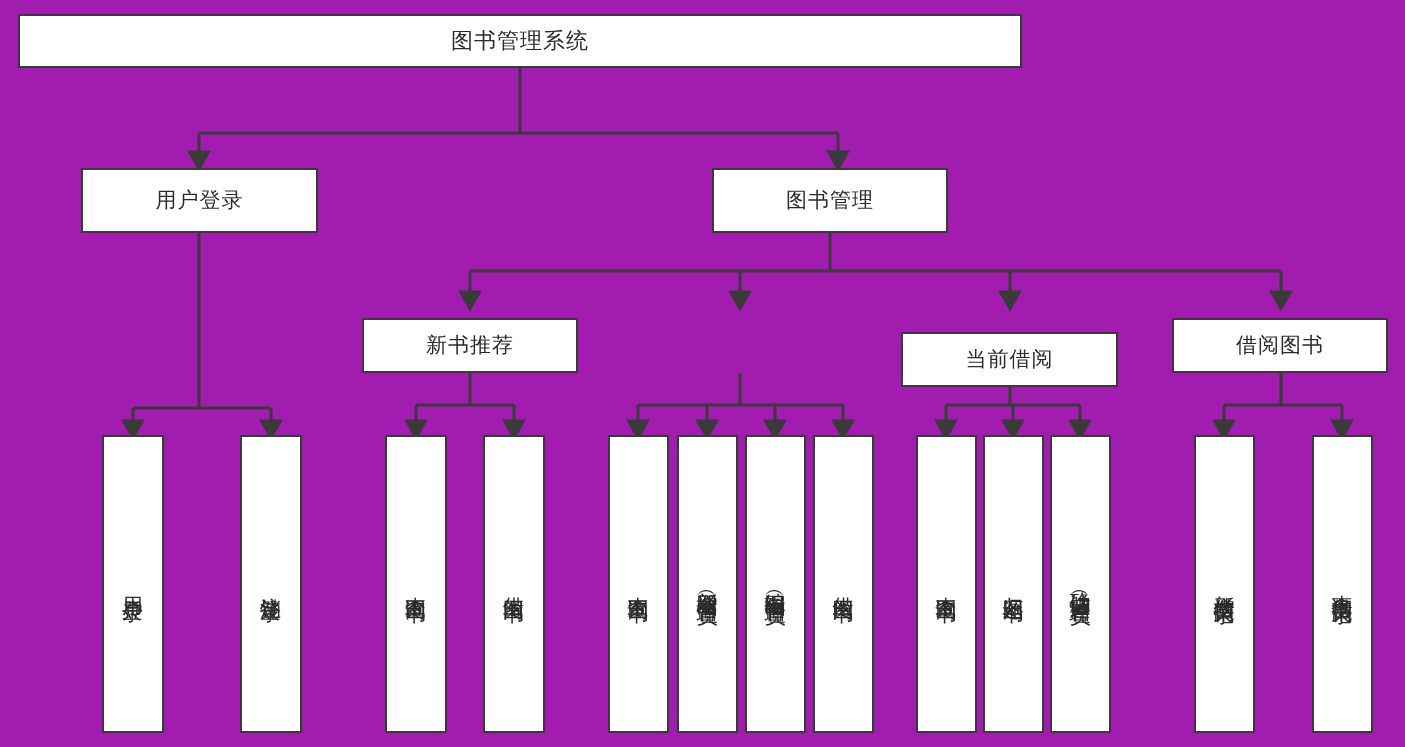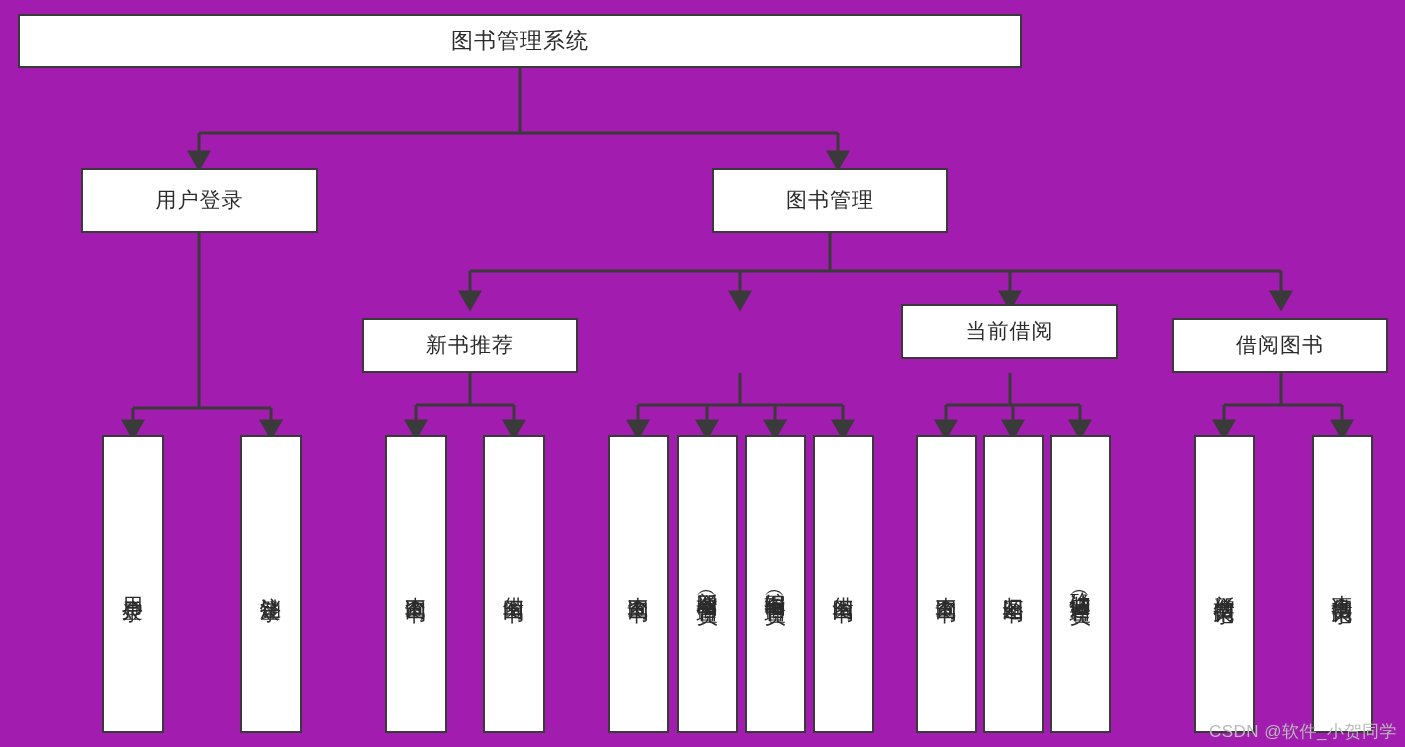--- a/index.html
+++ b/index.html
@@ -131,21 +131,21 @@
   <div class="node horizontal" style="left:81px; top:168px; width:237px; height:65px;">
     <span>用户登录</span>
   </div>
   <div class="node horizontal" style="left:362px; top:318px; width:216px; height:55px;">
     <span>新书推荐</span>
   </div>
 
   <div class="node horizontal" style="left:712px; top:168px; width:236px; height:65px;">
     <span>图书管理</span>
   </div>
-  <div class="node horizontal" style="left:901px; top:304px; width:217px; height:55px;">
+  <div class="node horizontal" style="left:901px; top:332px; width:217px; height:55px;">
     <span>当前借阅</span>
   </div>
   <div class="node horizontal" style="left:1172px; top:318px; width:216px; height:55px;">
     <span>借阅图书</span>
   </div>
 
   <div class="node vertical" style="left:102px; top:435px; width:62px; height:298px;">
     <span class="vlabel">用户登录</span>
   </div>
   <div class="node vertical" style="left:240px; top:435px; width:62px; height:298px;">
@@ -182,15 +182,14 @@
     <span class="vlabel">确认归还（管理员）</span>
   </div>
 
   <div class="node vertical" style="left:1194px; top:435px; width:61px; height:298px;">
     <span class="vlabel">新增借阅记录</span>
   </div>
   <div class="node vertical" style="left:1312px; top:435px; width:61px; height:298px;">
     <span class="vlabel">查询借阅记录</span>
   </div>
 
-  <div class="watermark">CSDN @软件_小贺同学</div>
 
 </div>
 
 </body></html>

